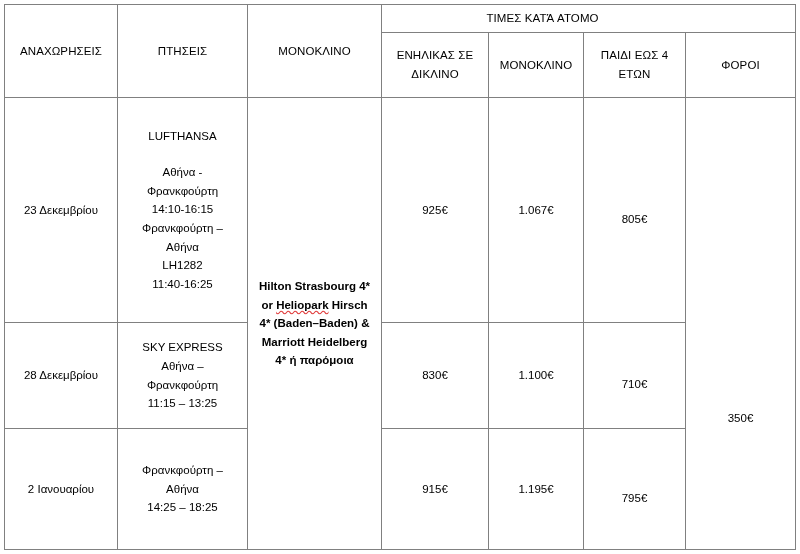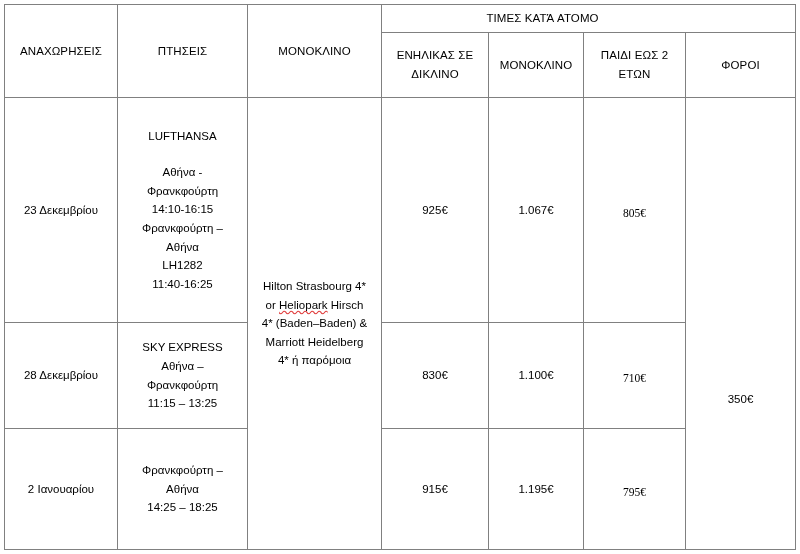--- a/index.html
+++ b/index.html
@@ -65,44 +65,43 @@
     font-size: 11.5px;
   }
   .cell-flights {
     line-height: 1.68;
   }
   .flight-carrier {
     display: block;
     margin-bottom: 1.55em;
   }
   .cell-hotels {
-    font-weight: normal;
+    font-weight: bold;
     line-height: 1.66;
     vertical-align: middle;
     padding-top: 186px;
   }
   .hotel-text .spell {
     text-decoration: underline wavy #e03a3a;
     text-decoration-skip-ink: none;
     text-underline-offset: 1px;
   }
   .price {
     font-size: 11.5px;
   }
   .price-child {
     position: relative;
-    top: 3px;
-    font-family: Liberation Serif, serif;
+    top: 9px;
   }
   .cell-tax {
     vertical-align: middle;
   }
   .cell-tax .taxval {
     position: relative;
-    top: 76px;
+    top: 95px;
     display: inline-block;
   }
   .r1 { height: 225px; }
   .r2 { height: 106px; }
   .r3 { height: 121px; }
   .hr1 { height: 28px; }
   .hr2 { height: 65px; }
   .nowrap { white-space: nowrap; }
 </style>
 </head>
@@ -125,21 +124,21 @@
         <td class="hdr" rowspan="2">ΑΝΑΧΩΡΗΣΕΙΣ</td>
         <td class="hdr" rowspan="2">ΠΤΗΣΕΙΣ</td>
         <td class="hdr" rowspan="2">ΜΟΝΟΚΛΙΝΟ</td>
         <td class="hdr hdr-group" colspan="4">
             <span class="inner">ΤΙΜΕΣ ΚΑΤΆ ΑΤΟΜΟ</span>
           </td>
       </tr>
       <tr class="hr2">
         <td class="hdr">ΕΝΗΛΙΚΑΣ ΣΕ ΔΙΚΛΙΝΟ</td>
         <td class="hdr">ΜΟΝΟΚΛΙΝΟ</td>
-        <td class="hdr">ΠΑΙΔΙ ΕΩΣ 2 ΕΤΩΝ</td>
+        <td class="hdr">ΠΑΙΔΙ ΕΩΣ 4 ΕΤΩΝ</td>
         <td class="hdr">ΦΟΡΟΙ</td>
       </tr>
 
       <tr class="r1">
         <td class="row-dep">23 Δεκεμβρίου</td>
         <td class="cell-flights">
           <span class="flight-carrier">LUFTHANSA</span>
           <span class="flight-lines"><span class="nowrap">Αθήνα -</span><br><span class="nowrap">Φρανκφούρτη</span><br><span class="nowrap">14:10-16:15</span><br><span class="nowrap">Φρανκφούρτη –</span><br><span class="nowrap">Αθήνα</span><br><span class="nowrap">LH1282</span><br><span class="nowrap">11:40-16:25</span></span>
         </td>
         <td class="cell-hotels" rowspan="3">

